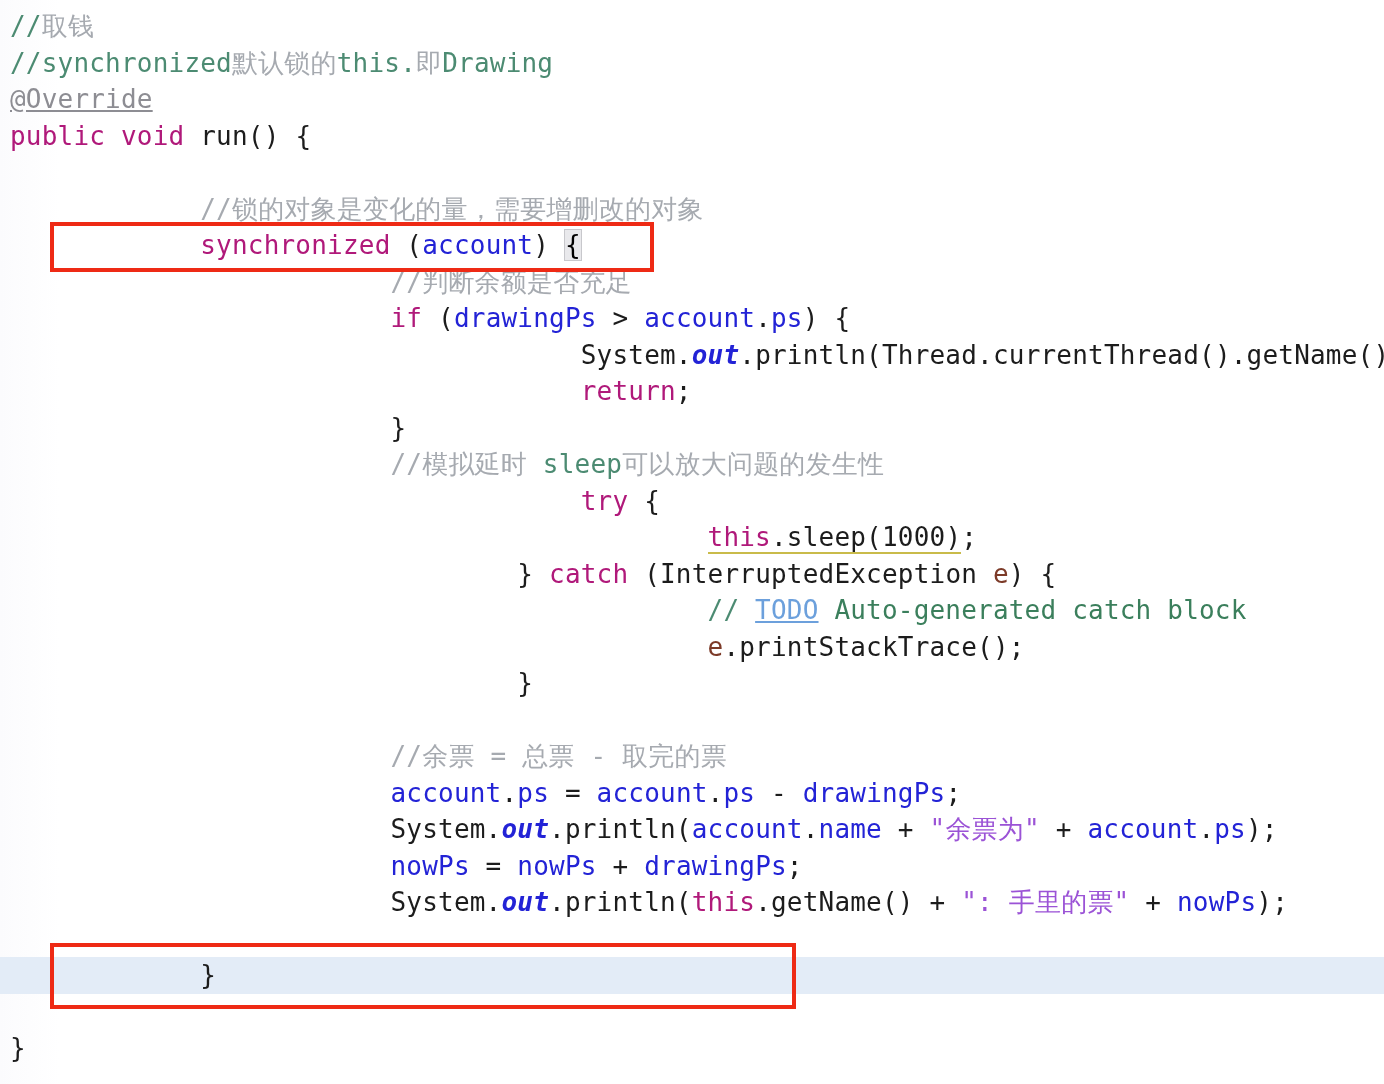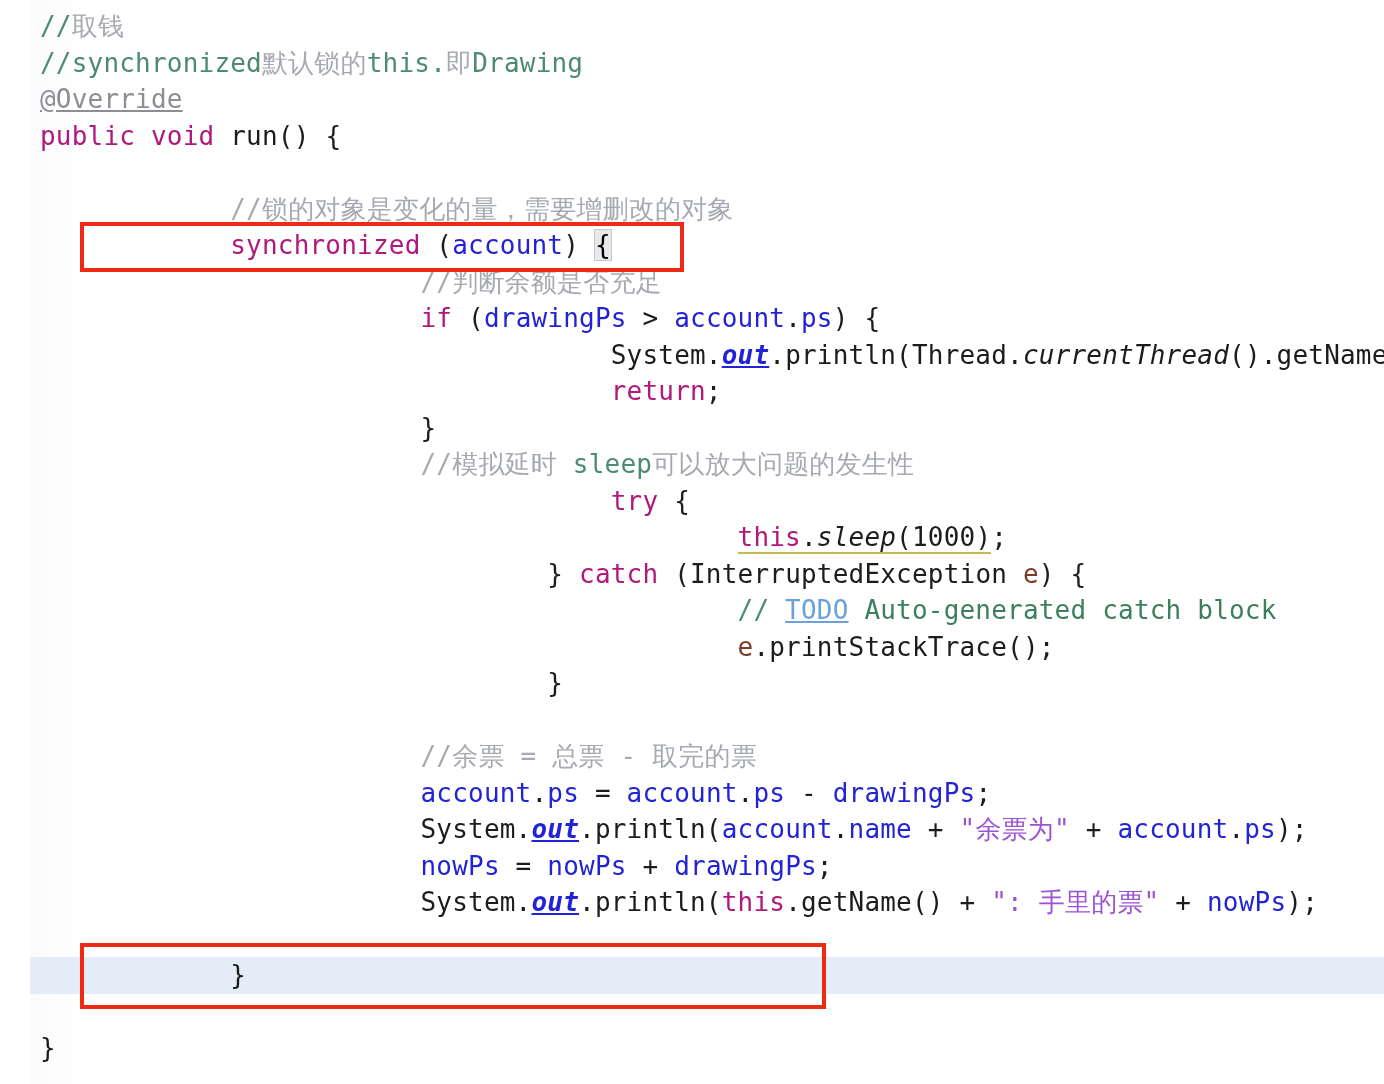--- a/index.html
+++ b/index.html
@@ -17,21 +17,20 @@
 
   
   #editor {
     position: absolute;
     left: 0; top: 0;
     width: 1124px;
     height: 1084px;
     background: #ffffff;
     
     background-image: linear-gradient(to right, #fbfbfd 0px, #ffffff 60px);
-    margin-left: 30px;
   }
 
   .code {
     position: absolute;
     left: 0;
     top: 8px;
     width: 1384px;
     font-size: 26px;
     line-height: 36.5px;
     white-space: pre;
@@ -53,22 +52,22 @@
     width: 1384px;
   }
 
   
   .kw       { color: #b0197a; font-weight: normal; }   
   .plain    { color: #1c1c1c; }
   .cmt      { color: #4c8b72; }                      
   .cmt-gray { color: #a6aab0; }                      
   .anno     { color: #8d8d93; text-decoration: underline; }                      
   .field    { color: #2323d6; }                      
-  .field-i  { color: #2323d6; font-style: italic; font-weight: bold; text-decoration: underline; } 
-  .static-i { color: #1c1c1c; font-style: italic; }  
+  .field-i  { color: #2323d6; font-style: italic; font-weight: bold; } 
+  .static-i { color: #1c1c1c; }  
   .str      { color: #9b53d6; }                      
   .param    { color: #7c3a28; }                      
   .todo     { color: #6ca0dc; text-decoration: underline; }                      
   .todotext { color: #3b7f5c; }
   .deprecated { border-bottom: 2px solid #c9bb4a; }  
   .bracket-match {
     background: #e9e9ec;
     outline: 1px solid #c8c8cc;
   }
 

